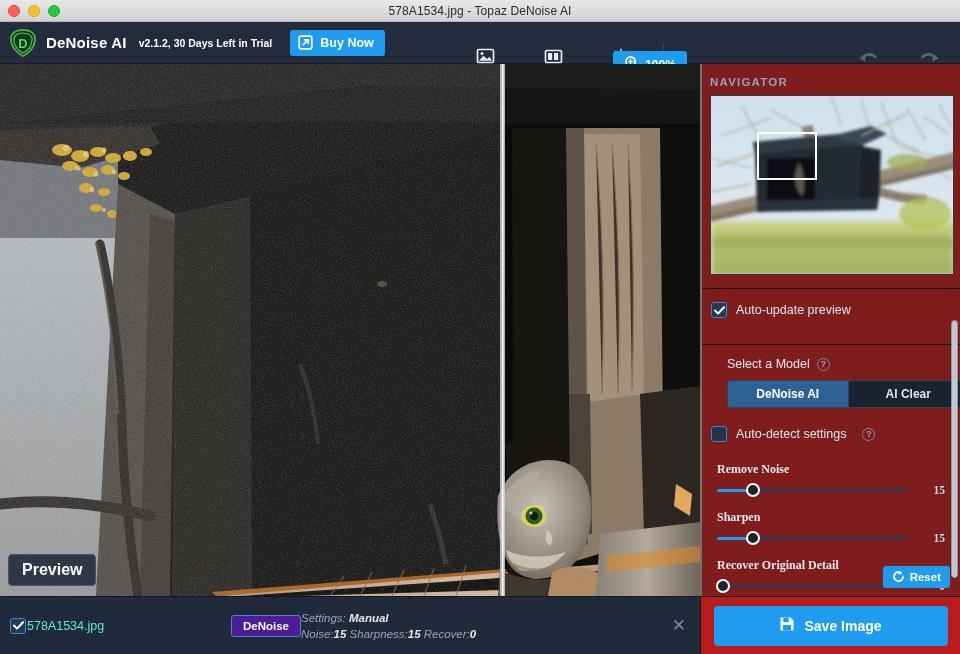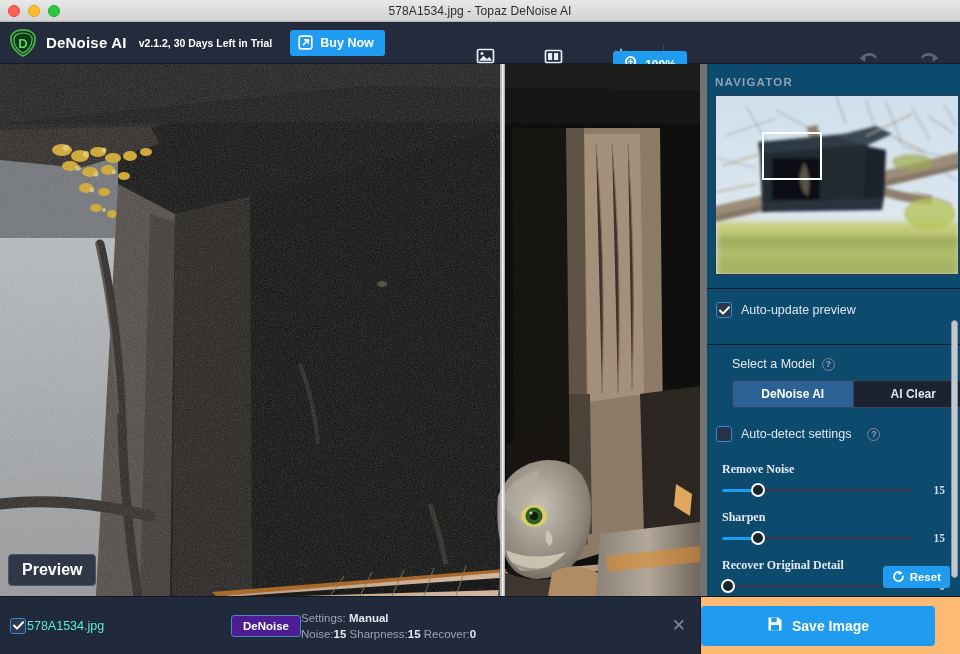--- a/index.html
+++ b/index.html
@@ -78,21 +78,21 @@
   .canvas svg{ display:block; }
   .preview-badge{
     position:absolute; left:8px; bottom:10px;
     background:#303848; color:#fff; font-size:16px; font-weight:bold;
     padding:6px 13px; border-radius:4px; border:1px solid #49536a;
   }
 
   
   .panel{
     position:absolute; left:700px; top:64px; width:260px; height:532px;
-    background:#0c4a6e; border-left:7px solid #737373;
+    background:#7f1d1d; border-left:2px solid #737373;
   }
   .panel-title{
     color:#93a0b5; font-size:11.5px; font-weight:bold; letter-spacing:1.2px;
     padding:12px 0 7px 8px;
   }
   .nav-img{
     margin:0 8px; width:244px; height:180px; overflow:hidden;
     border:1px solid #303a4c; position:relative;
   }
   .nav-rect{
@@ -166,31 +166,31 @@
     position:absolute; left:0; top:596px; width:700px; height:58px;
     background:#212a3a; border-top:1px solid #121822;
     display:flex; align-items:center;
   }
   .fs-check{ margin-left:10px; }
   .fs-name{ color:#5eead4; font-size:12.5px; margin-left:1px; }
   .denoise-badge{
     margin-left:auto; background:#4c1d95; border:1px solid #4a87c4; border-radius:3px;
     color:#fff; font-size:11.5px; font-weight:bold; padding:4px 11px; cursor:pointer;
   }
-  .fs-settings{ line-height:16px; width:244px;}
+  .fs-settings{ line-height:16px; width:244px;font-style:italic;}
   .fs-settings .l1, .fs-settings .l2{ font-size:11.5px; color:#98a3b5; }
   .fs-settings b{ color:#e3e8f0; font-weight:bold; }
   .fs-close{
     margin-left:auto; margin-right:14px; color:#7d879a; font-size:17px; cursor:pointer;
     line-height:1;
   }
   .savebar{
     position:absolute; left:700px; top:596px; width:260px; height:58px;
-    background:#fdba74; border-top:1px solid #121822; border-left:1px solid #131923;
-    display:flex; align-items:center; 
+    background:#b91c1c; border-top:1px solid #121822; border-left:1px solid #131923;
+    display:flex; align-items:center; justify-content:center;
   }
   .save-btn{
     width:234px; height:40px; background:#1f9bf0; border:none; border-radius:4px;
     color:#fff; font-size:14px; font-weight:bold; cursor:pointer;
     display:flex; align-items:center; justify-content:center; gap:9px;
   }
 </style>
 </head>
 <body>
 

